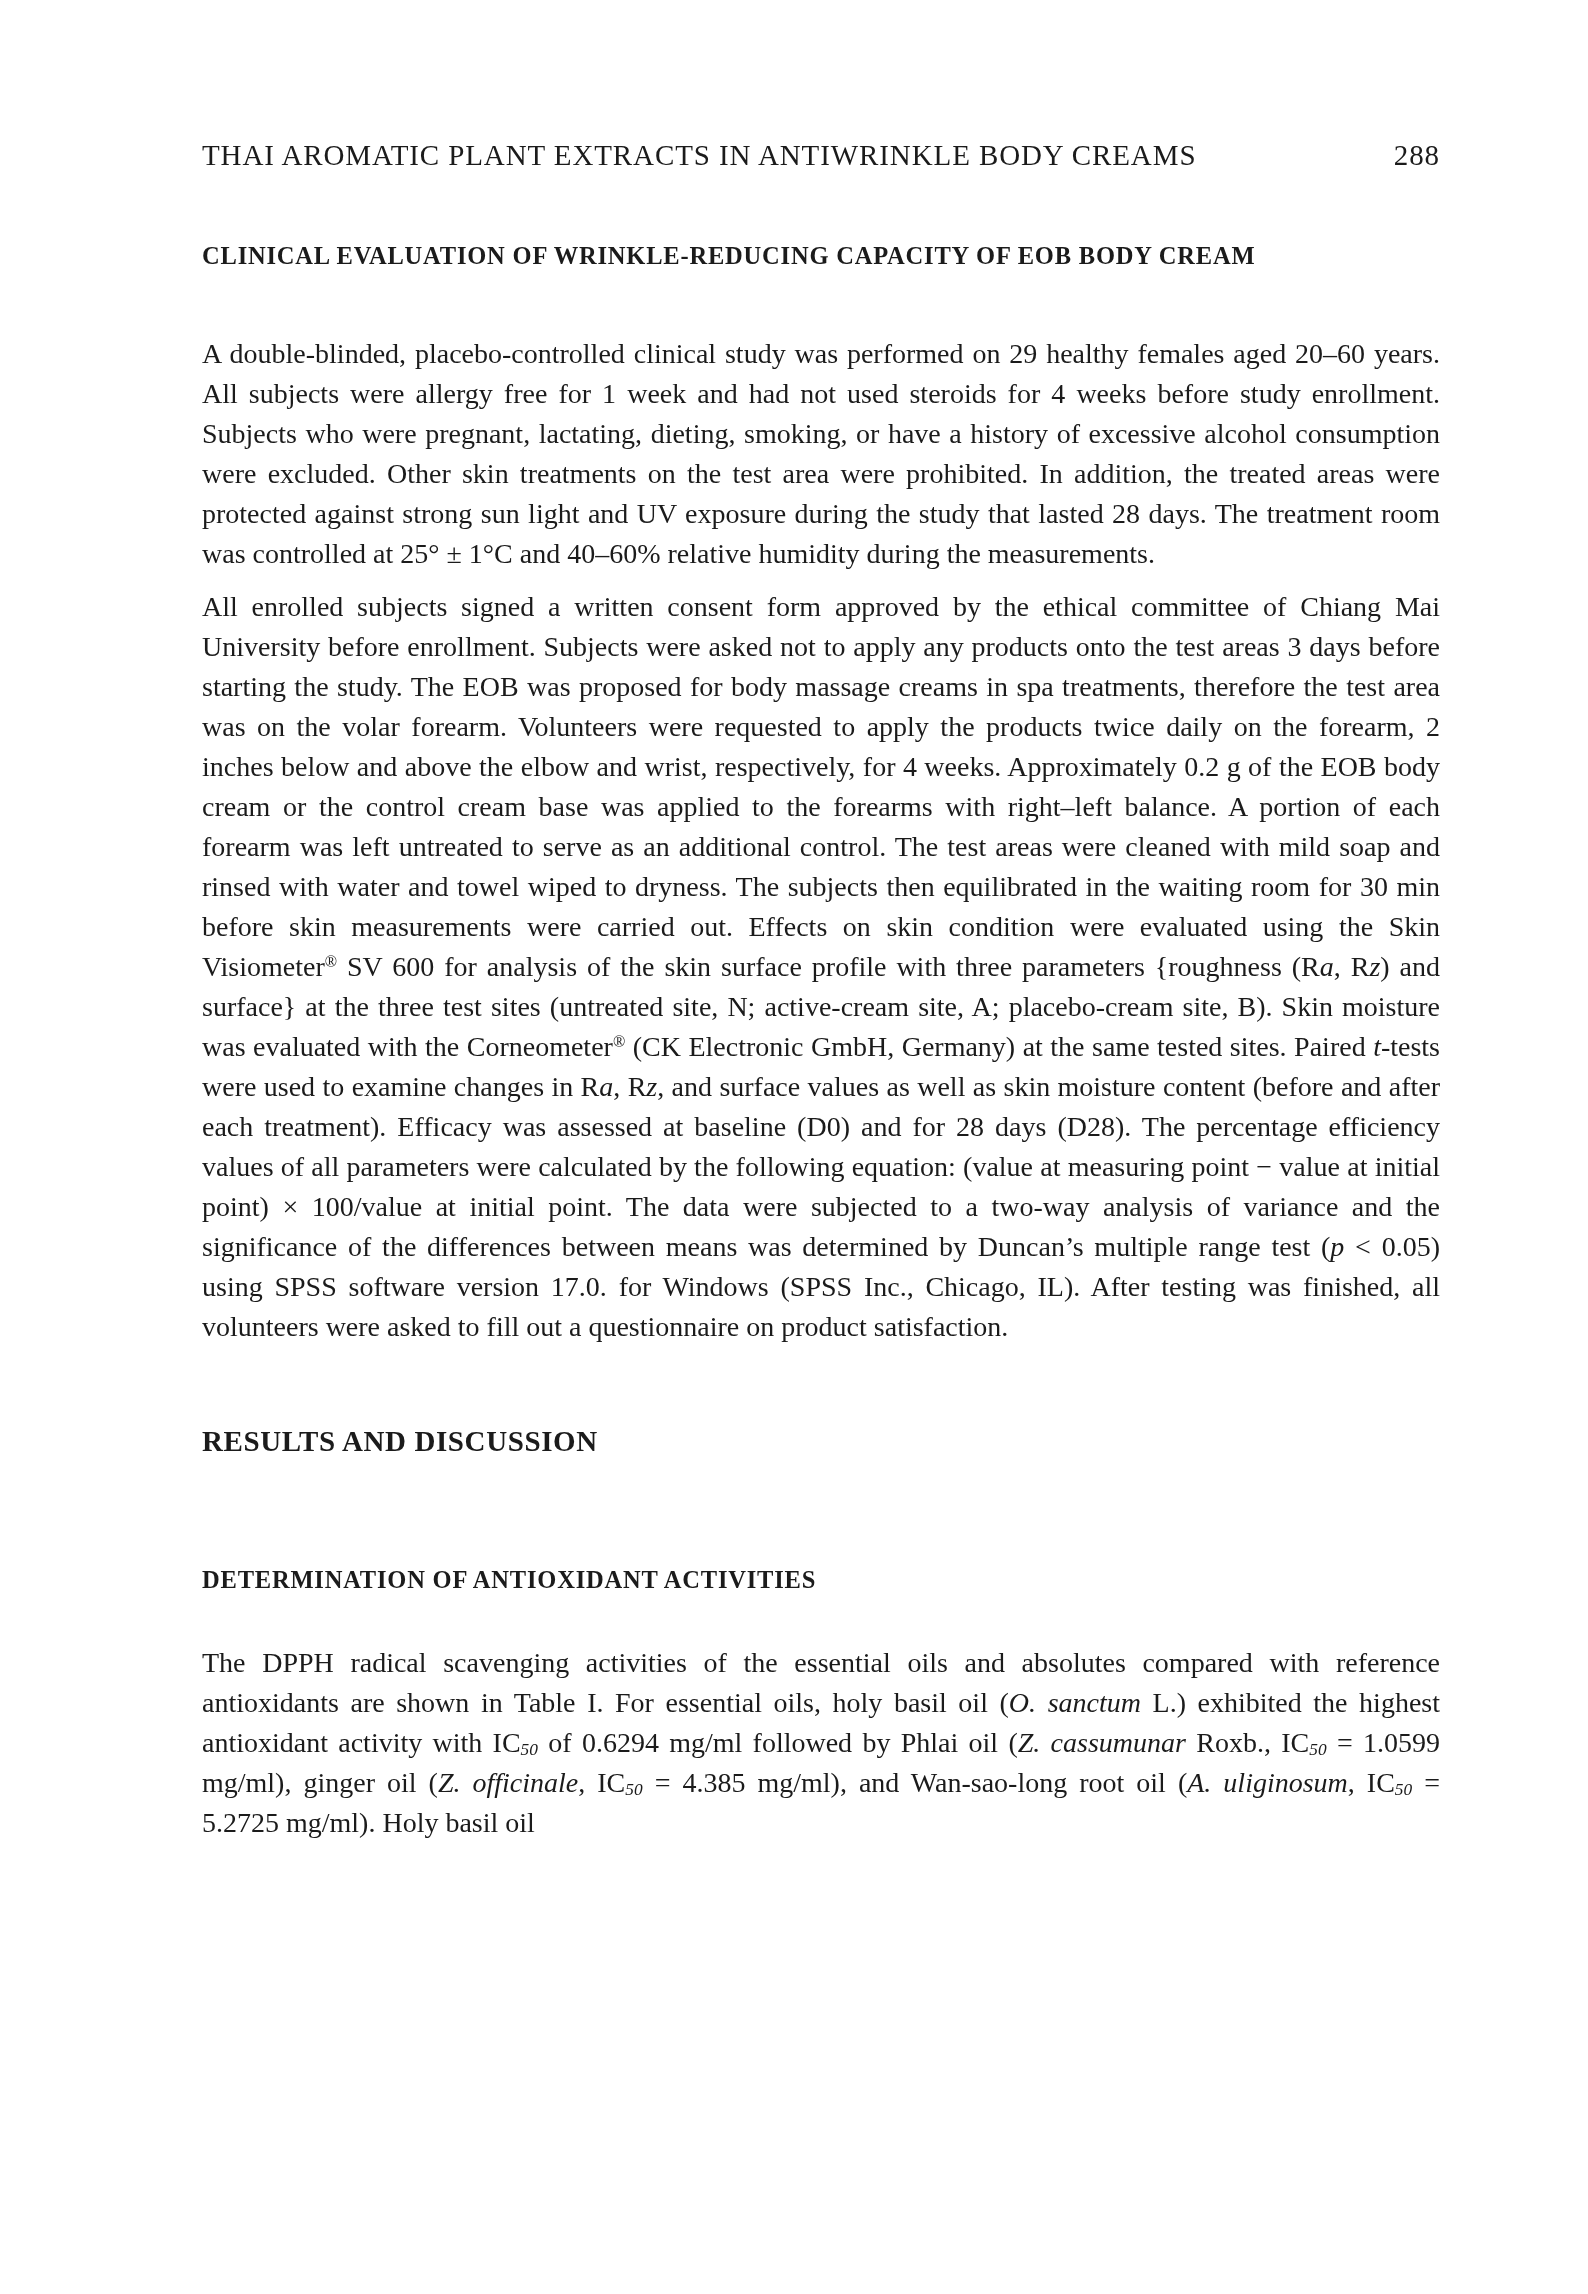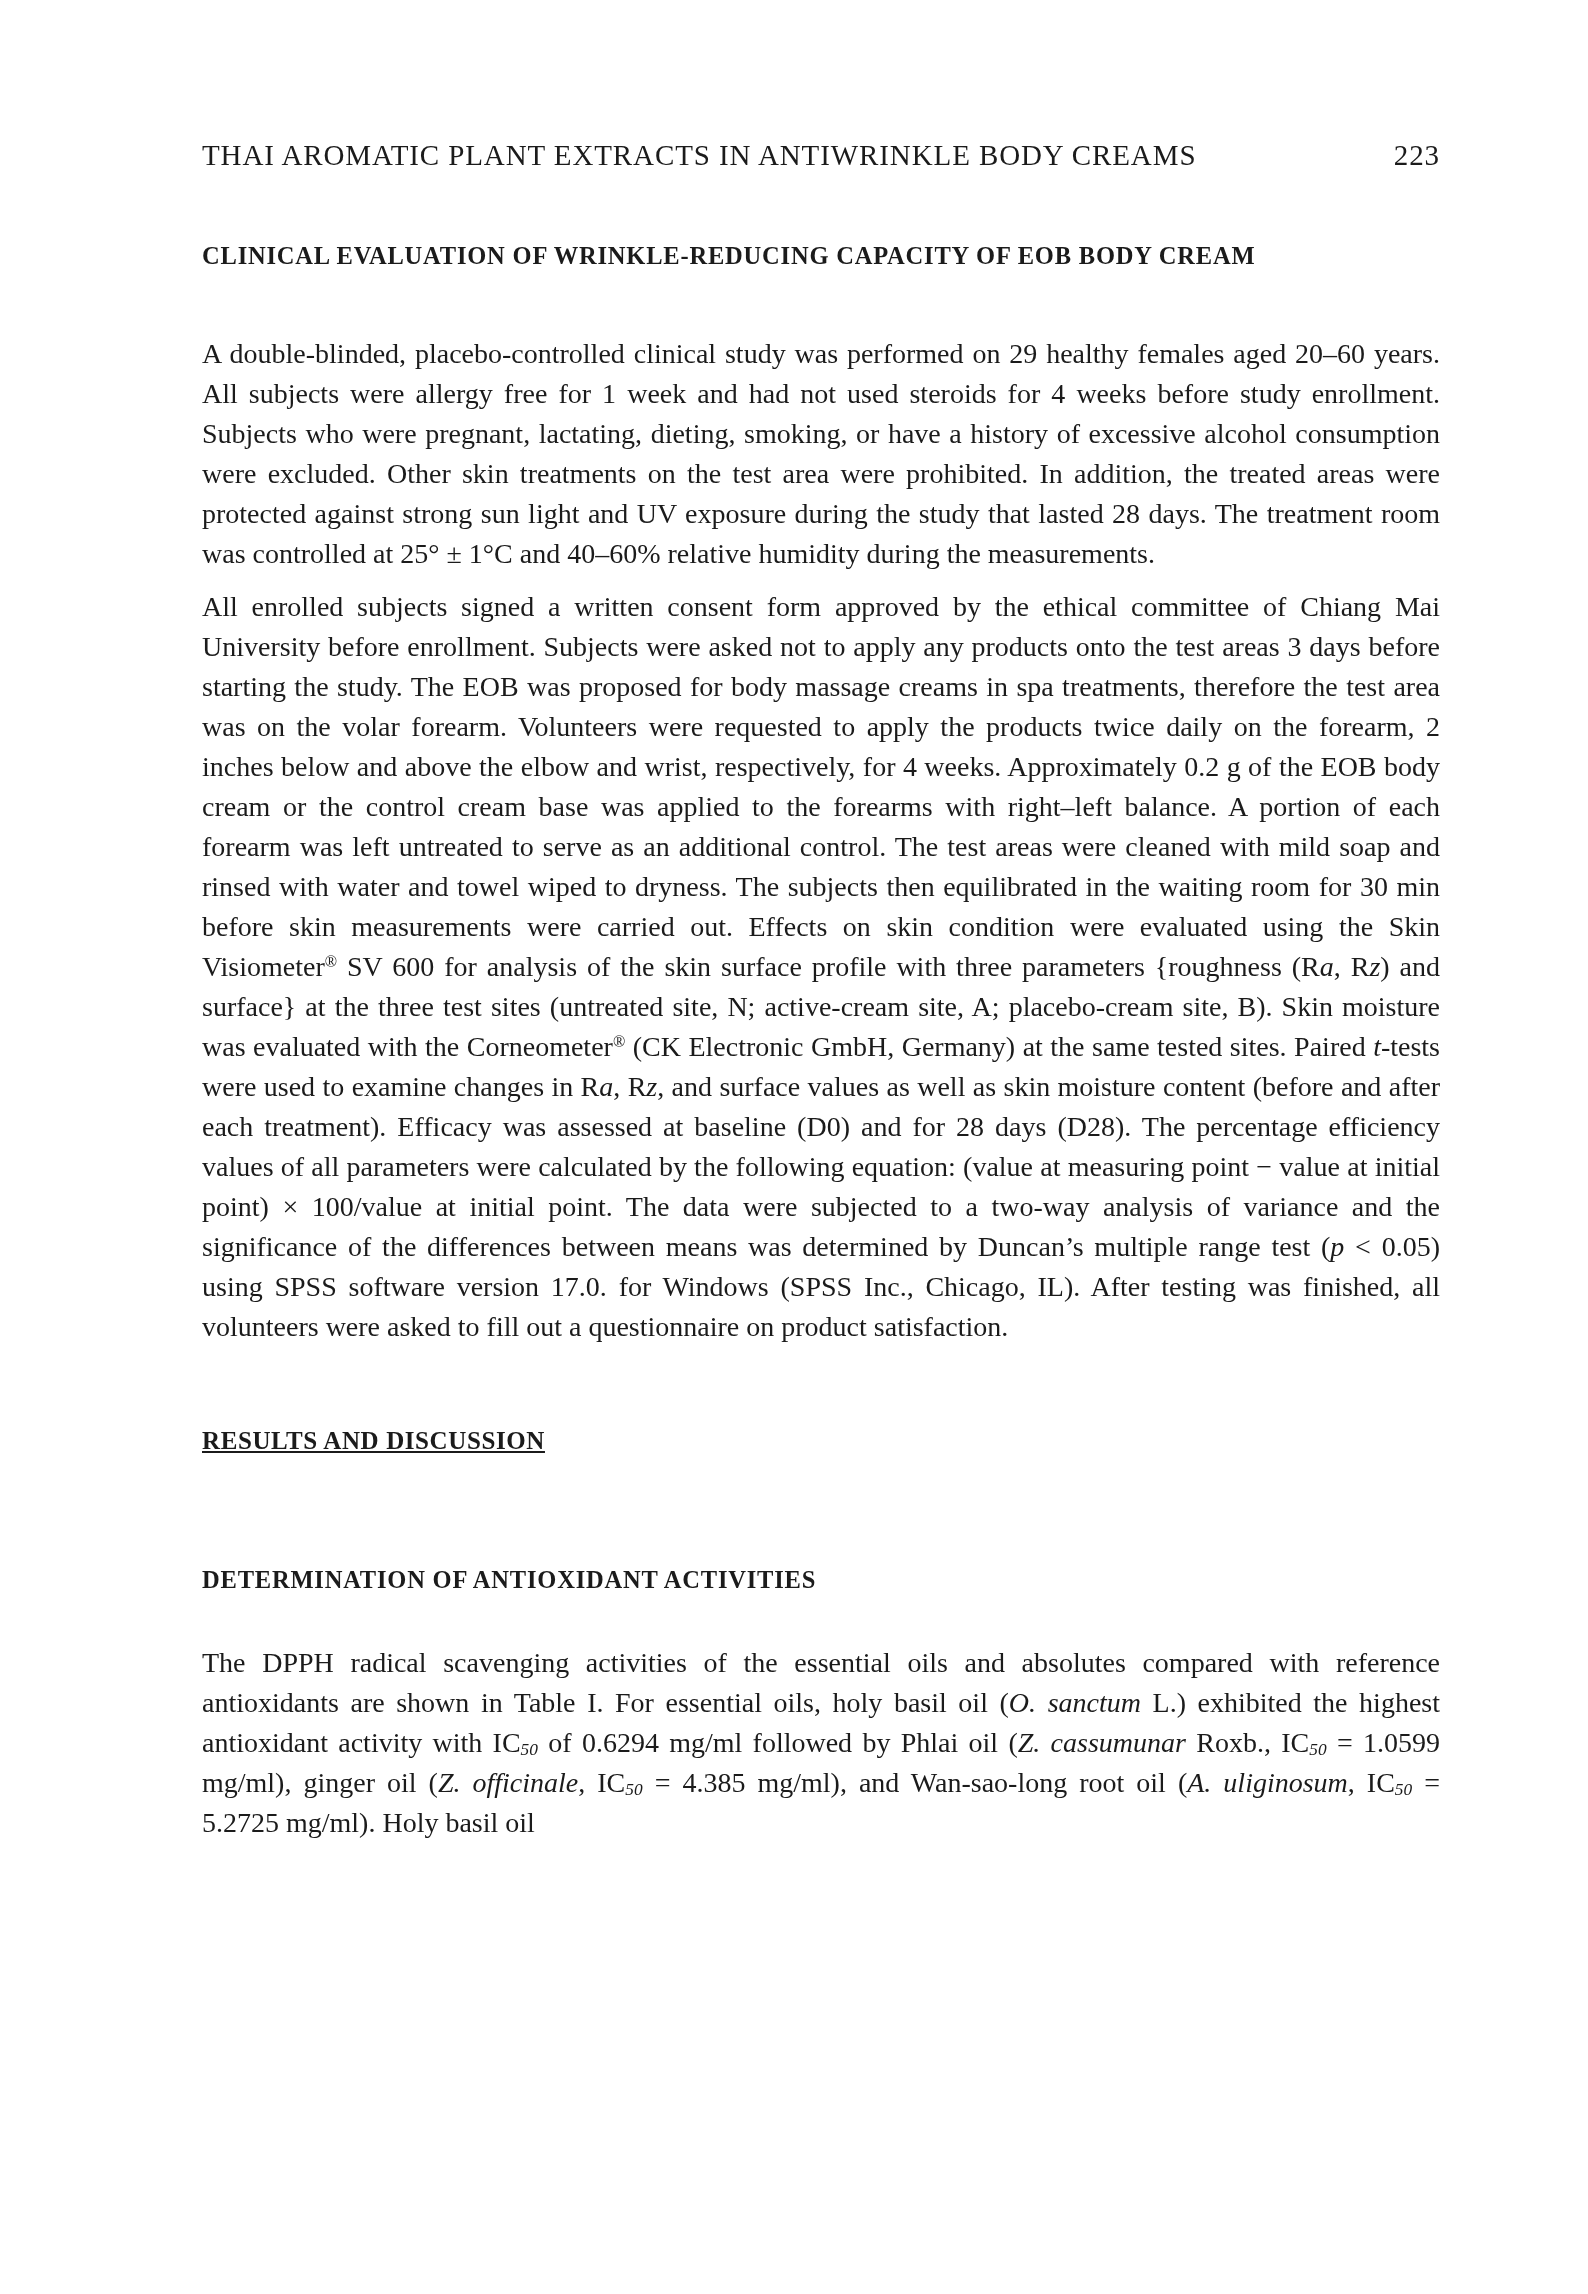--- a/index.html
+++ b/index.html
@@ -36,25 +36,24 @@
     margin: 0;
     font-size: 24.5px;
     line-height: 32px;
     font-weight: bold;
     letter-spacing: 0.8px;
   }
   .sh-clinical { margin-top: 68px; }
   .sh-antiox   { margin-top: 104px; }
   .heading {
     margin: 0;
-    font-size: 25px;
+    font-size: 29px;
     line-height: 38px;
     font-weight: bold;
     letter-spacing: 0.6px;
-    text-decoration: underline;
   }
   .h-results { margin-top: 75px; }
   .body-para {
     margin: 0;
     font-size: 28px;
     line-height: 40px;
     text-align: justify;
     hyphens: none;
   }
   .p-clinical-1 { margin-top: 62px; }
@@ -78,21 +77,21 @@
   }
 </style>
 </head>
 <body>
 
 <div class="page">
   <div class="content">
 
     <header class="running-head">
       <span>THAI AROMATIC PLANT EXTRACTS IN ANTIWRINKLE BODY CREAMS</span>
-      <span>223</span>
+      <span>288</span>
     </header>
 
     <h3 class="subheading sh-clinical">CLINICAL EVALUATION OF WRINKLE-REDUCING CAPACITY OF EOB BODY CREAM</h3>
 
     <p class="body-para p-clinical-1">A double-blinded, placebo-controlled clinical study was performed on 29 healthy females aged 20–60 years. All subjects were allergy free for 1 week and had not used steroids for 4 weeks before study enrollment. Subjects who were pregnant, lactating, dieting, smoking, or have a history of excessive alcohol consumption were excluded. Other skin treatments on the test area were prohibited. In addition, the treated areas were protected against strong sun light and UV exposure during the study that lasted 28 days. The treatment room was controlled at 25° ± 1°C and 40–60% relative humidity during the measurements.</p>
 
     <p class="body-para p-clinical-2">All enrolled subjects signed a written consent form approved by the ethical committee of Chiang Mai University before enrollment. Subjects were asked not to apply any products onto the test areas 3 days before starting the study. The EOB was proposed for body massage creams in spa treatments, therefore the test area was on the volar forearm. Volunteers were requested to apply the products twice daily on the forearm, 2 inches below and above the elbow and wrist, respectively, for 4 weeks. Approximately 0.2 g of the EOB body cream or the control cream base was applied to the forearms with right–left balance. A portion of each forearm was left untreated to serve as an additional control. The test areas were cleaned with mild soap and rinsed with water and towel wiped to dryness. The subjects then equilibrated in the waiting room for 30 min before skin measurements were carried out. Effects on skin condition were evaluated using the Skin Visiometer<sup>®</sup> SV 600 for analysis of the skin surface profile with three parameters {roughness (R<i>a</i>, R<i>z</i>) and surface} at the three test sites (untreated site, N; active-cream site, A; placebo-cream site, B). Skin moisture was evaluated with the Corneometer<sup>®</sup> (CK Electronic GmbH, Germany) at the same tested sites. Paired <i>t</i>-tests were used to examine changes in R<i>a</i>, R<i>z</i>, and surface values as well as skin moisture content (before and after each treatment). Efficacy was assessed at baseline (D0) and for 28 days (D28). The percentage efficiency values of all parameters were calculated by the following equation: (value at measuring point − value at initial point) × 100/value at initial point. The data were subjected to a two-way analysis of variance and the significance of the differences between means was determined by Duncan’s multiple range test (<i>p</i> &lt; 0.05) using SPSS software version 17.0. for Windows (SPSS Inc., Chicago, IL). After testing was finished, all volunteers were asked to fill out a questionnaire on product satisfaction.</p>
 
     <h2 class="heading h-results">RESULTS AND DISCUSSION</h2>
 

